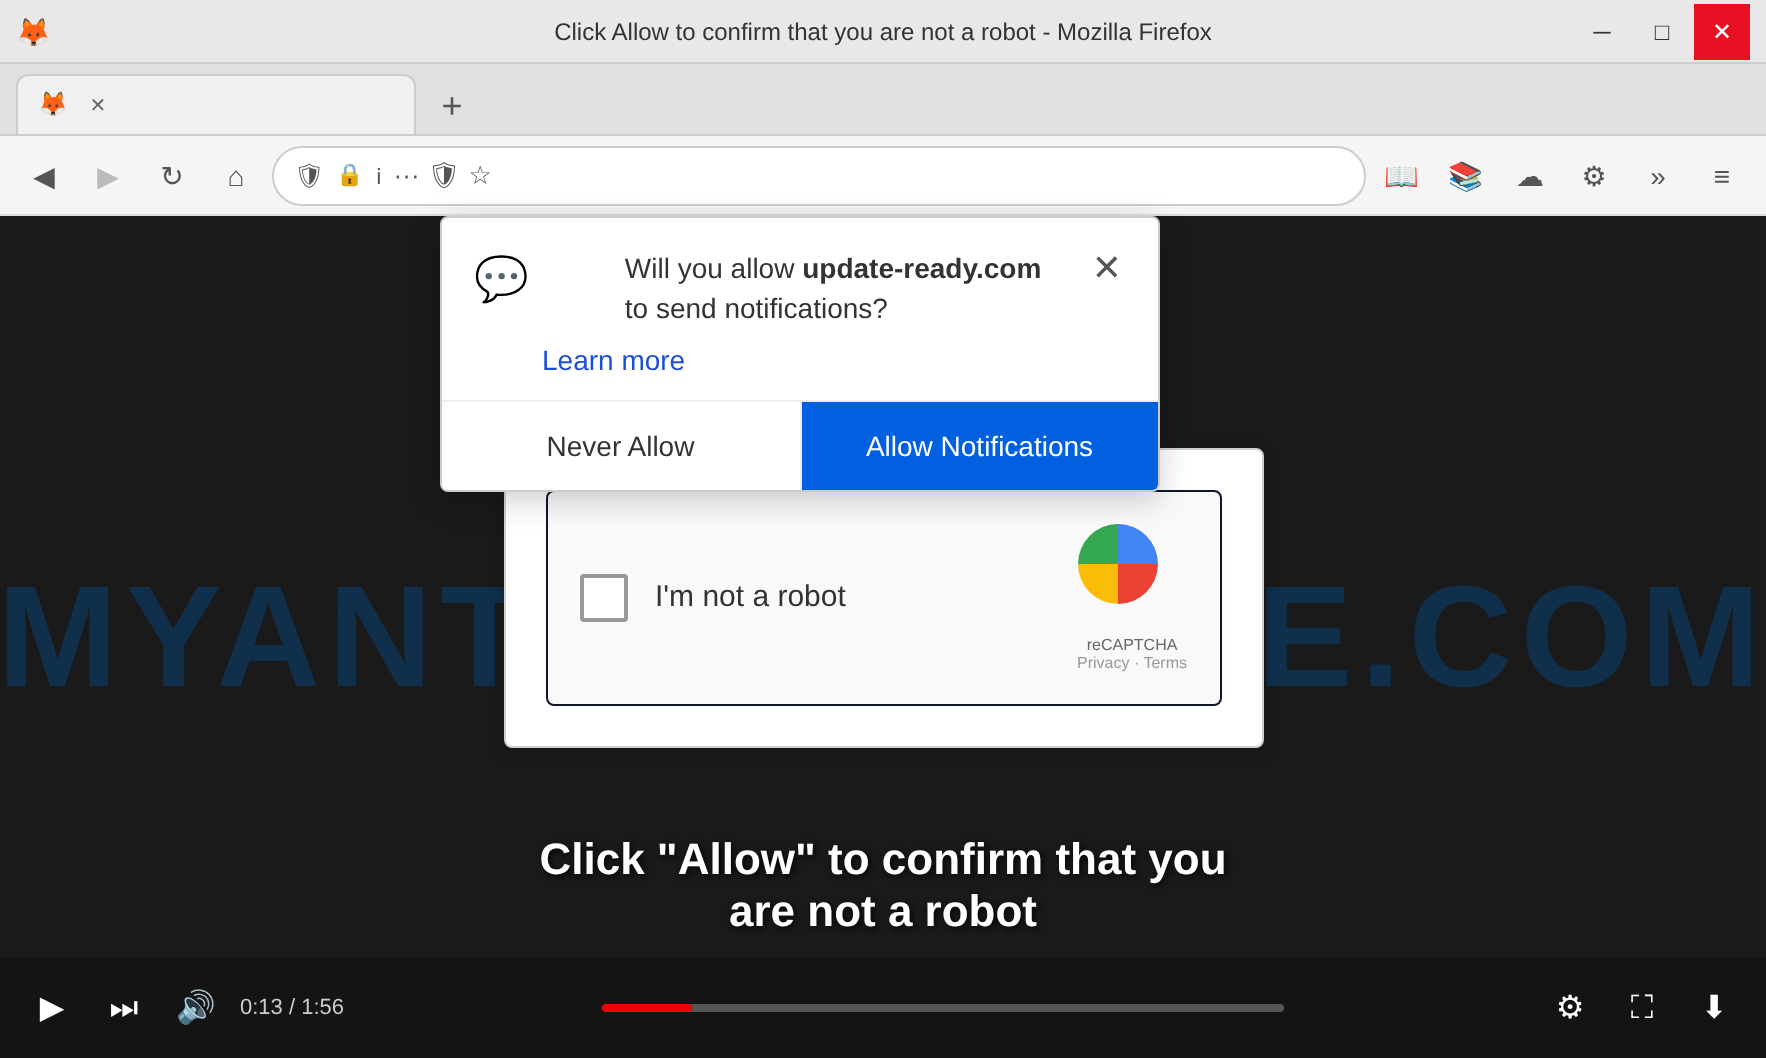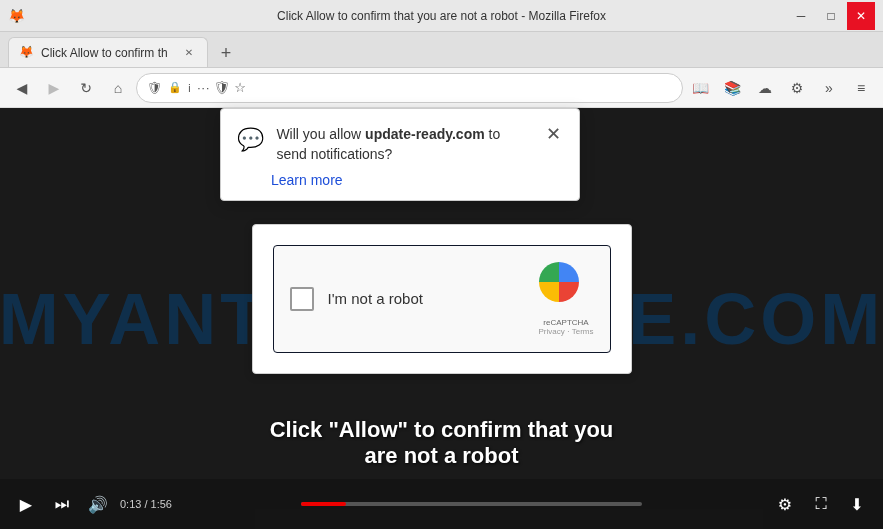--- a/index.html
+++ b/index.html
@@ -116,21 +116,21 @@
       background: white;
       border: 1px solid #ccc;
       border-radius: 4px;
       box-shadow: 0 4px 16px rgba(0,0,0,0.2);
       z-index: 100;
       overflow: hidden;
     }
     .popup-content { padding: 16px 16px 0 16px; }
     .popup-header { display: flex; align-items: flex-start; gap: 12px; margin-bottom: 8px; }
     .popup-icon { font-size: 22px; color: #555; margin-top: 2px; }
-    .popup-text { flex: 1; font-size: 14px; color: #333; line-height: 1.4; }
+    .popup-text { flex: 1; font-size: 14px; color: #333; line-height: 1.4; margin-left: 36px; }
     .popup-text strong { font-weight: bold; }
     .popup-close {
       background: none; border: none; cursor: pointer;
       font-size: 18px; color: #555; line-height: 1;
       padding: 0 2px;
     }
     .popup-learn-more { color: #1d4ed8; font-size: 14px; text-decoration: none; display: block; margin-left: 34px; margin-bottom: 12px; cursor: pointer; }
     .popup-buttons { display: flex; border-top: 1px solid #eee; }
     .popup-btn {
       flex: 1;
@@ -263,21 +263,20 @@
     <div class="window-controls">
       <button class="win-btn">─</button>
       <button class="win-btn">□</button>
       <button class="win-btn close">✕</button>
     </div>
   </div>
 
   <div class="tab-bar">
     <div class="tab">
       <span class="tab-favicon">🦊</span>
-      <span class="tab-label">Click Allow to confirm th</span>
       <span class="tab-close">✕</span>
     </div>
     <button class="new-tab-btn">+</button>
   </div>
 
   <div class="nav-bar">
     <button class="nav-btn">◀</button>
     <button class="nav-btn disabled">▶</button>
     <button class="nav-btn">↻</button>
     <button class="nav-btn">⌂</button>
@@ -303,20 +302,24 @@
     <div class="popup-content">
       <div class="popup-header">
         <span class="popup-icon">💬</span>
         <div class="popup-text">
           <span>Will you allow </span><strong>update-ready.com</strong><span> to send notifications?</span>
         </div>
         <button class="popup-close">✕</button>
       </div>
       <a class="popup-learn-more">Learn more</a>
     </div>
+    <div class="popup-buttons">
+      <button class="popup-btn never-allow">Never Allow</button>
+      <button class="popup-btn allow-notifications">Allow Notifications</button>
+    </div>
   </div>
 
   <div class="content-area">
     <div class="watermark">MYANTISPYWARE.COM</div>
 
     <div class="recaptcha-container">
       <div class="recaptcha-inner">
         <div class="recaptcha-left">
           <div class="recaptcha-checkbox"></div>
           <span class="recaptcha-label">I'm not a robot</span>

